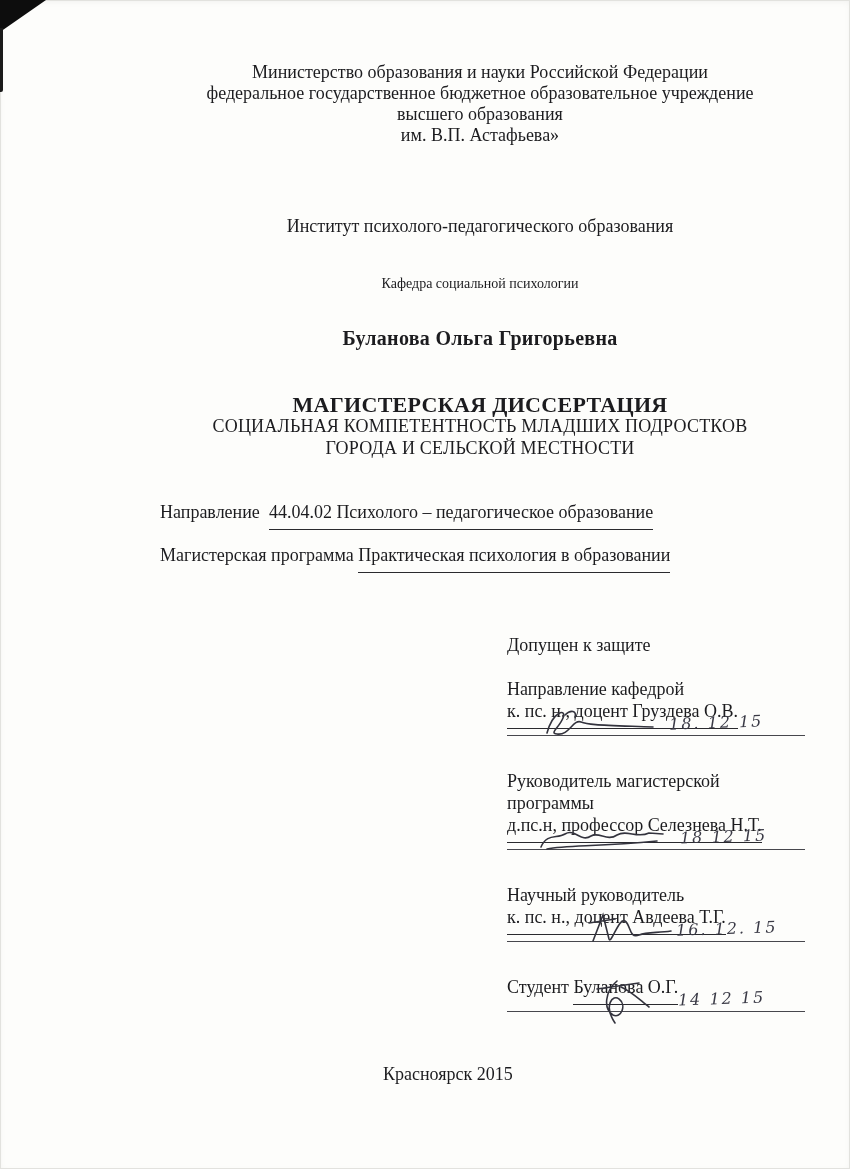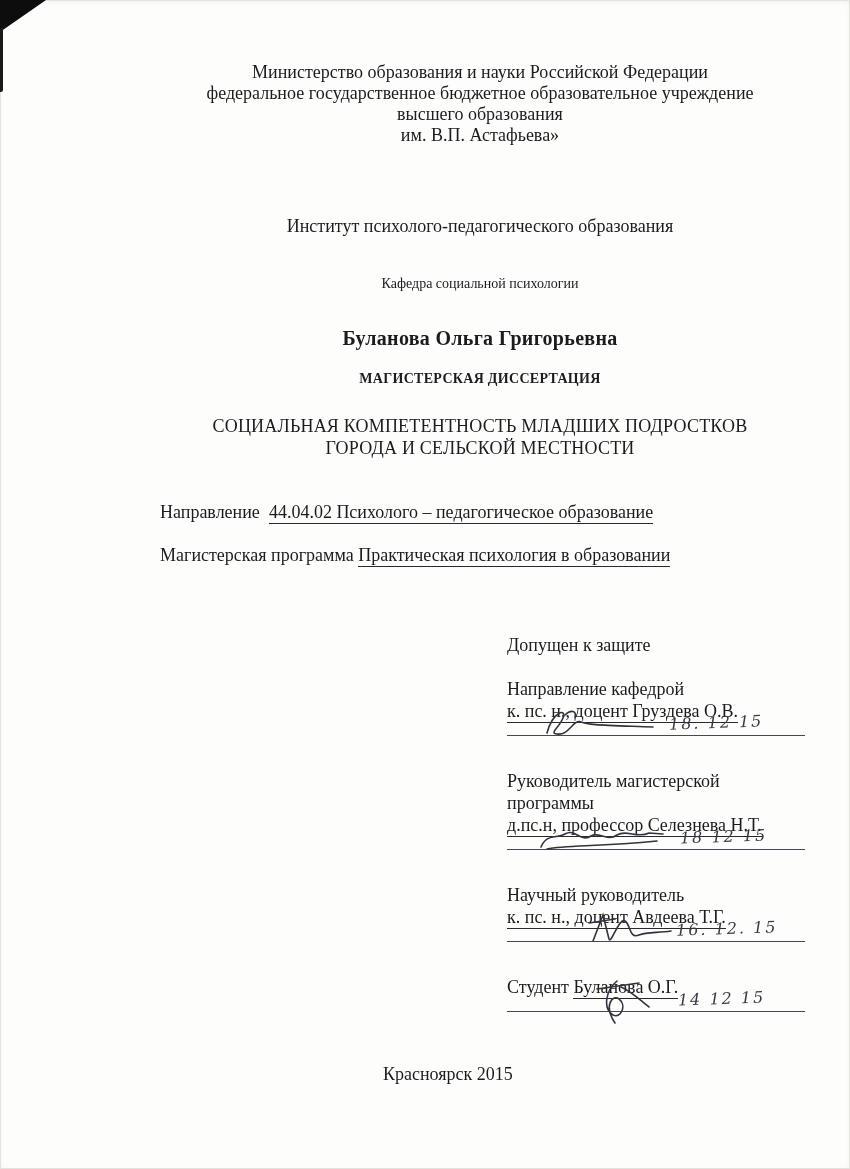--- a/index.html
+++ b/index.html
@@ -20,26 +20,26 @@
   }
   .edge-line{
     position:absolute;left:0;top:28px;width:3px;height:64px;background:#1a1a1a;
     border-radius:0 0 2px 0;
   }
   .centered{position:absolute;left:130px;right:20px;text-align:center;}
   .header-block{top:62px;font-size:18px;line-height:21px;}
   .institute{top:216px;font-size:18px;}
   .department{top:276px;font-size:14px;}
   .author{top:327px;font-size:20px;font-weight:bold;letter-spacing:.3px;}
-  .doctype{top:371px;font-size:14px;font-weight:bold;letter-spacing:.3px;}
+  .doctype{top:392px;font-size:22px;font-weight:bold;letter-spacing:.3px;}
   .topic{top:415px;font-size:18px;line-height:22px;letter-spacing:.2px;}
   .field-line{position:absolute;left:160px;font-size:18px;}
   .direction{top:502px;}
   .program{top:545px;}
-  .u{border-bottom:1.4px solid #2a2a2e;padding-bottom:1px;}
+  .u{border-bottom:1.4px solid #2a2a2e;padding-bottom:7px;}
   .approval{
     position:absolute;left:507px;top:634px;width:298px;
     font-size:18px;line-height:22px;
   }
   .admitted{margin-bottom:22px;}
   .appr-block .role{white-space:nowrap;}
   .sigrow{
     position:relative;height:13px;margin-bottom:34px;
     border-bottom:1.8px solid #47474d;
   }

